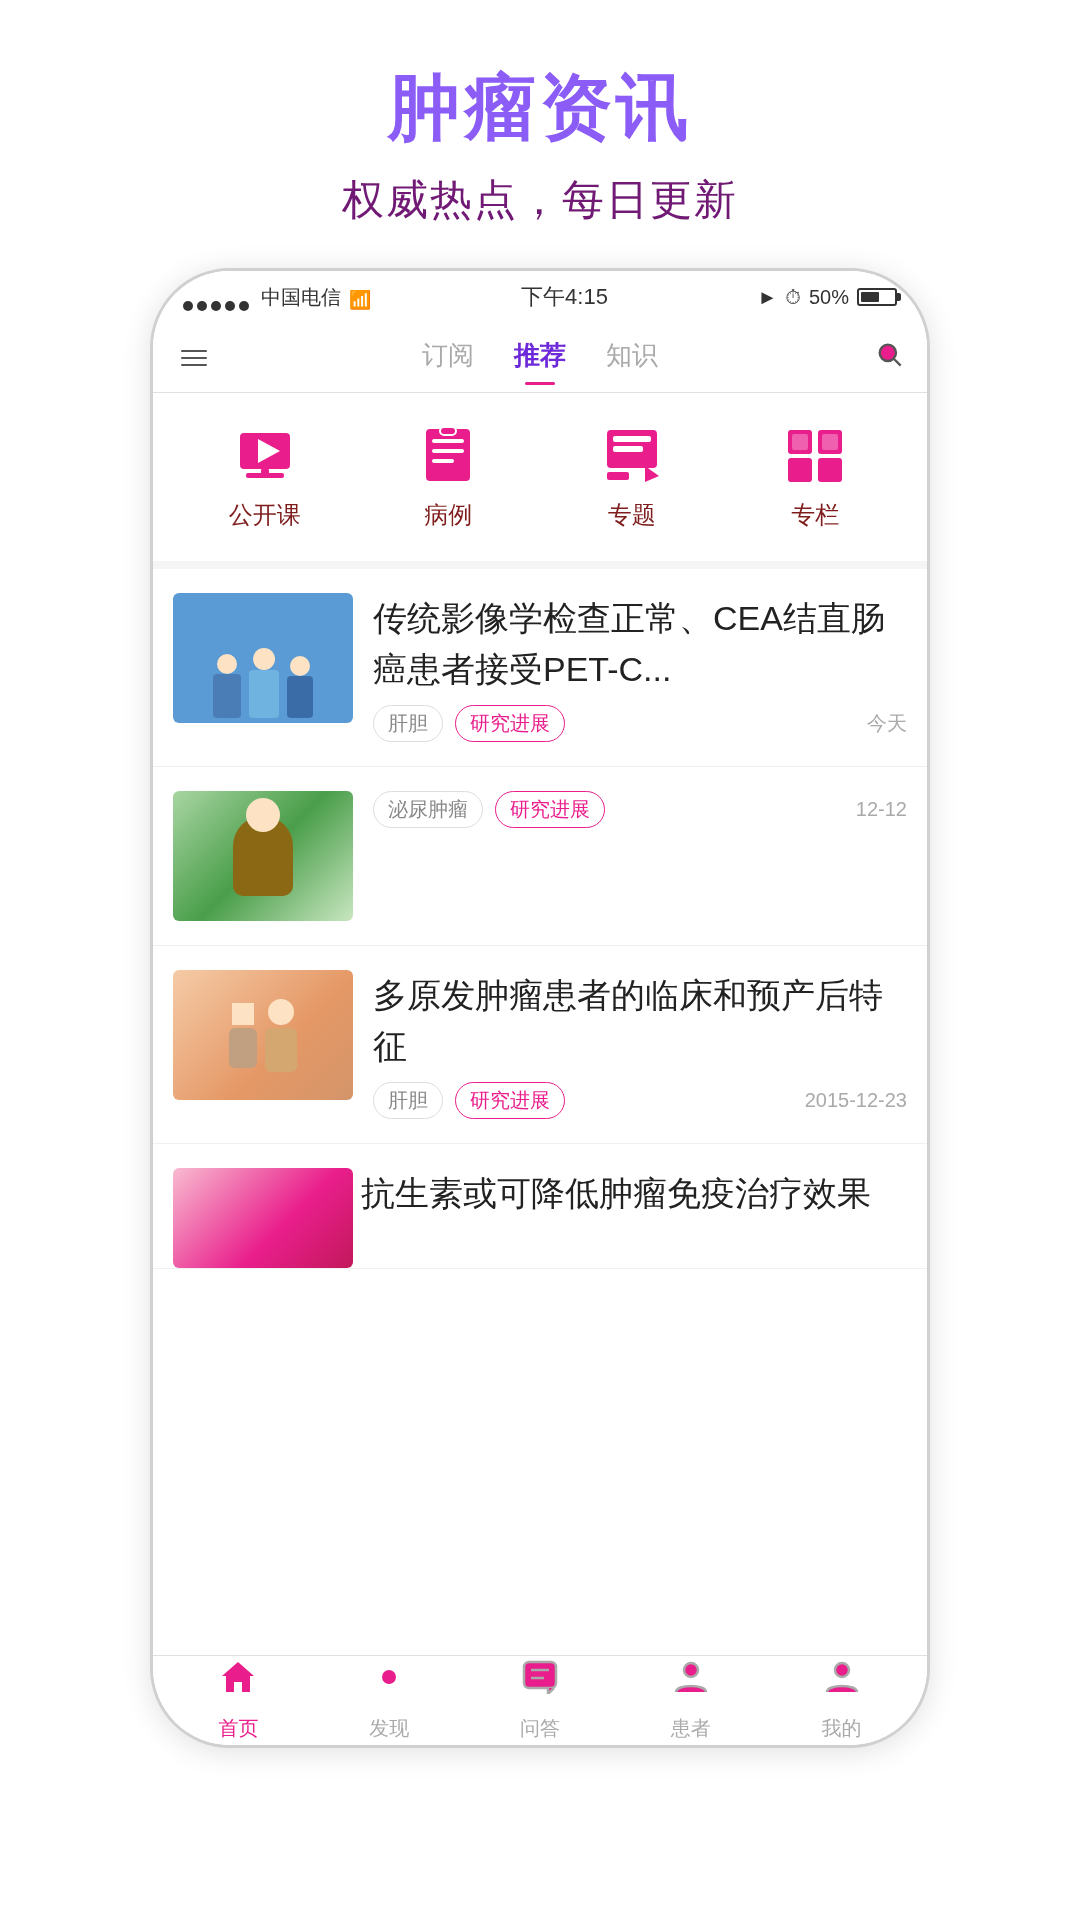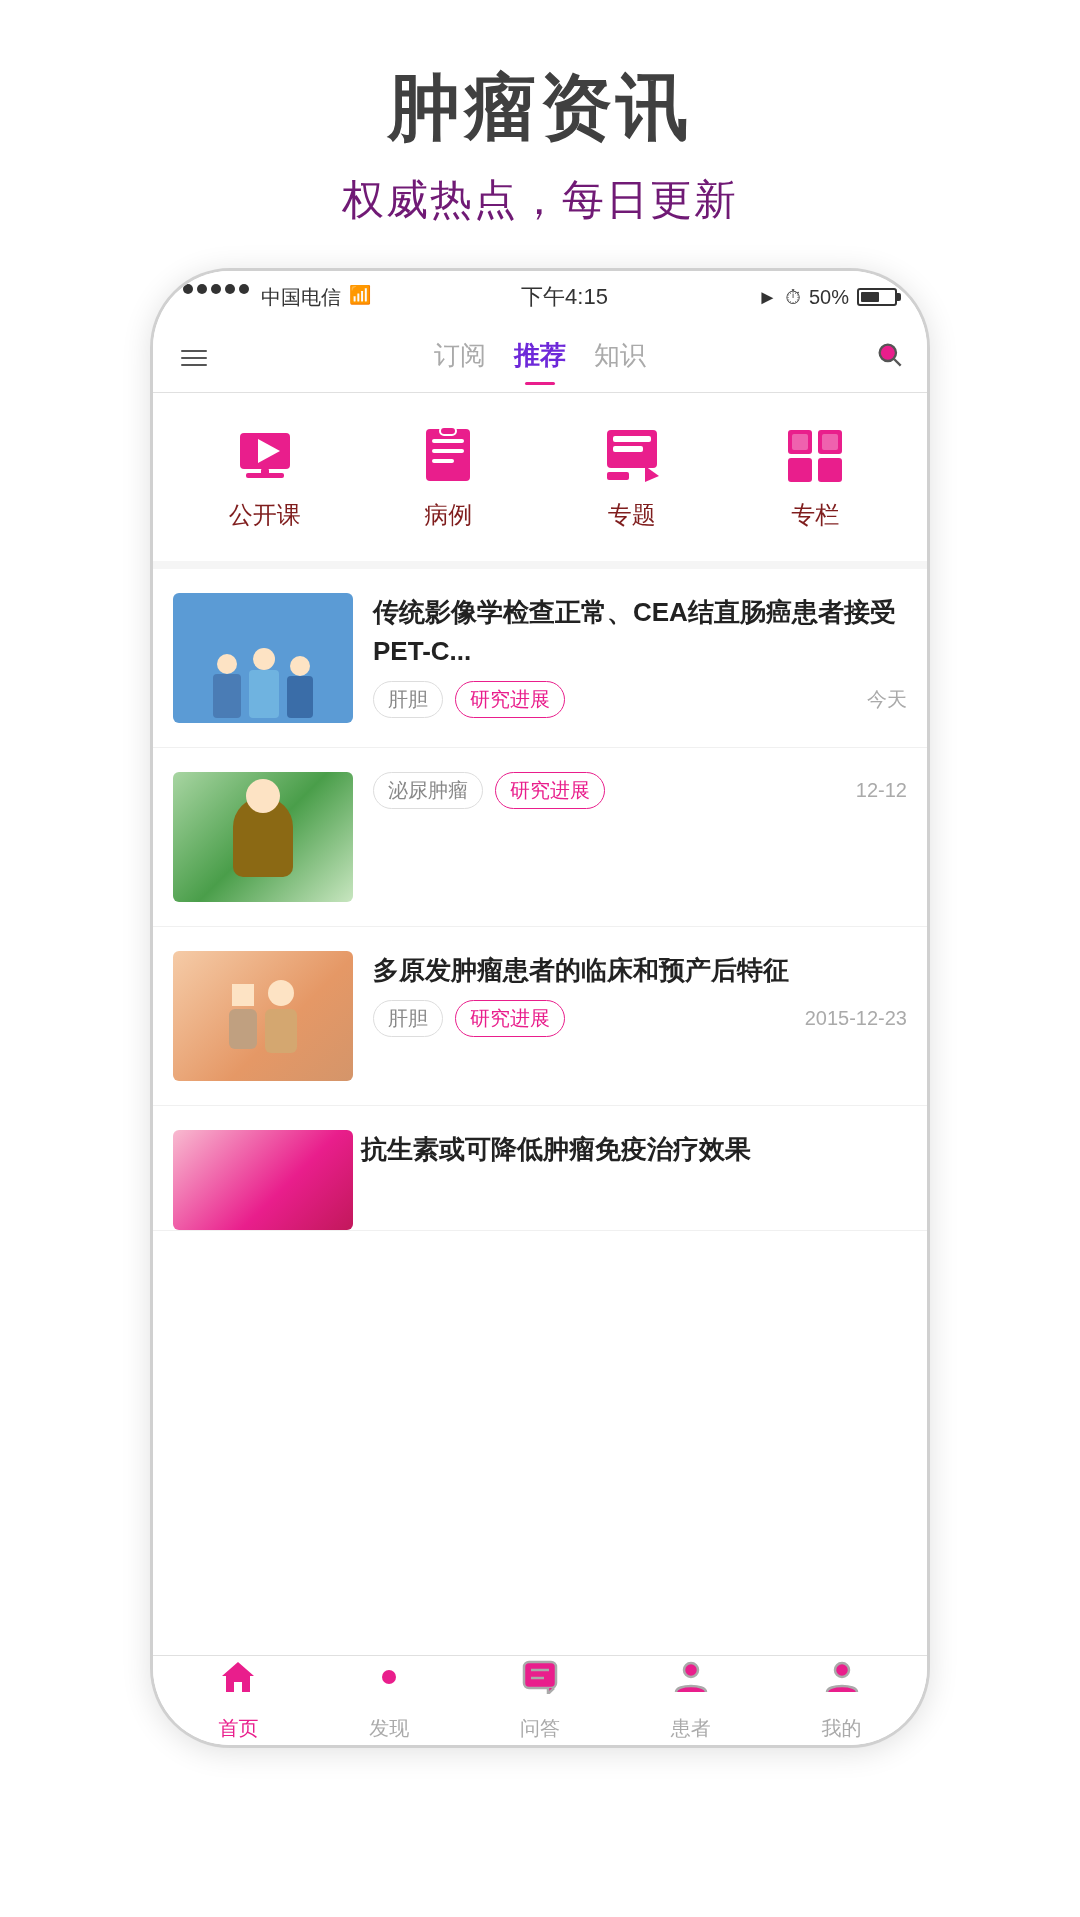--- a/index.html
+++ b/index.html
@@ -16,21 +16,21 @@
       padding-top: 60px;
     }
 
     .page-header {
       text-align: center;
       margin-bottom: 40px;
     }
 
     .page-title {
       font-size: 72px;
-      color: #404040;
+      color: #8b5cf6;
       font-weight: bold;
       letter-spacing: 4px;
       margin-bottom: 16px;
     }
 
     .page-subtitle {
       font-size: 42px;
       color: #701a75;
       letter-spacing: 2px;
     }
@@ -56,21 +56,21 @@
       display: flex;
       align-items: center;
       justify-content: space-between;
       padding: 0 30px;
       font-size: 22px;
       color: #333;
     }
 
     .status-left {
       display: flex;
-      align-items: flex-start;
+      align-items: flex-end;
       gap: 8px;
     }
 
     .signal-dots {
       display: flex;
       gap: 4px;
       align-items: center;
     }
 
     .signal-dot {
@@ -156,21 +156,21 @@
     .hamburger-line {
       width: 26px;
       height: 2px;
       background: #555;
       border-radius: 1px;
     }
 
     .tabs-center {
       display: flex;
       align-items: center;
-      gap: 28px;
+      gap: 40px;
       position: absolute;
       left: 50%;
       transform: translateX(-50%);
     }
 
     .tab-item {
       font-size: 26px;
       color: #aaa;
       cursor: pointer;
       padding-bottom: 4px;
@@ -269,24 +269,24 @@
     }
 
     .news-content {
       flex: 1;
       display: flex;
       flex-direction: column;
       gap: 10px;
     }
 
     .news-title {
-      font-size: 26px;
+      font-size: 34px;
       color: #222;
       line-height: 1.5;
-      font-weight: 700;
+      font-weight: 400;
     }
 
     .news-meta {
       display: flex;
       align-items: center;
       gap: 12px;
       margin-top: auto;
     }
 
     .tag {

